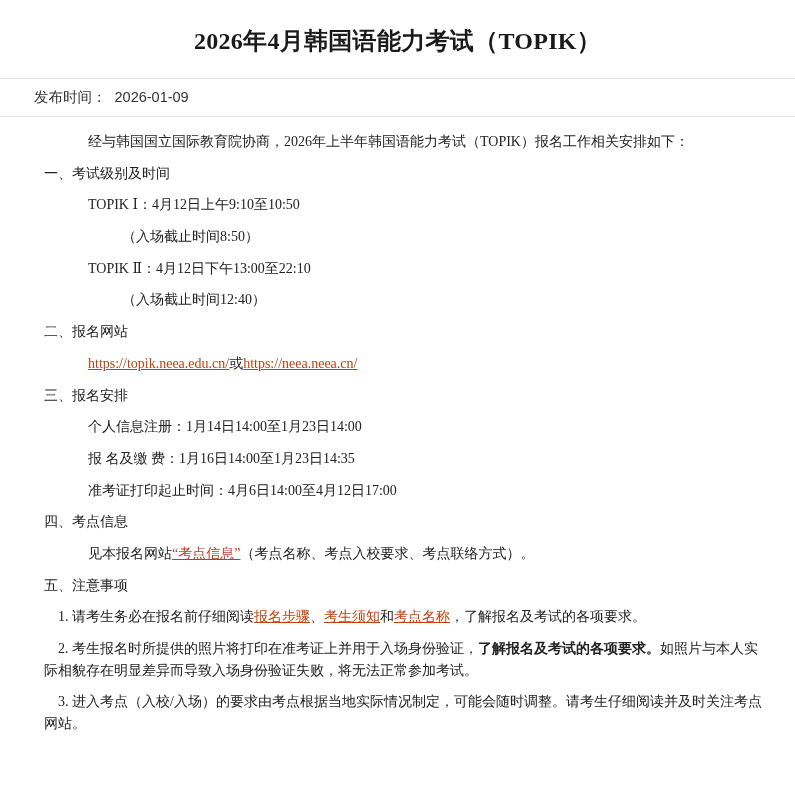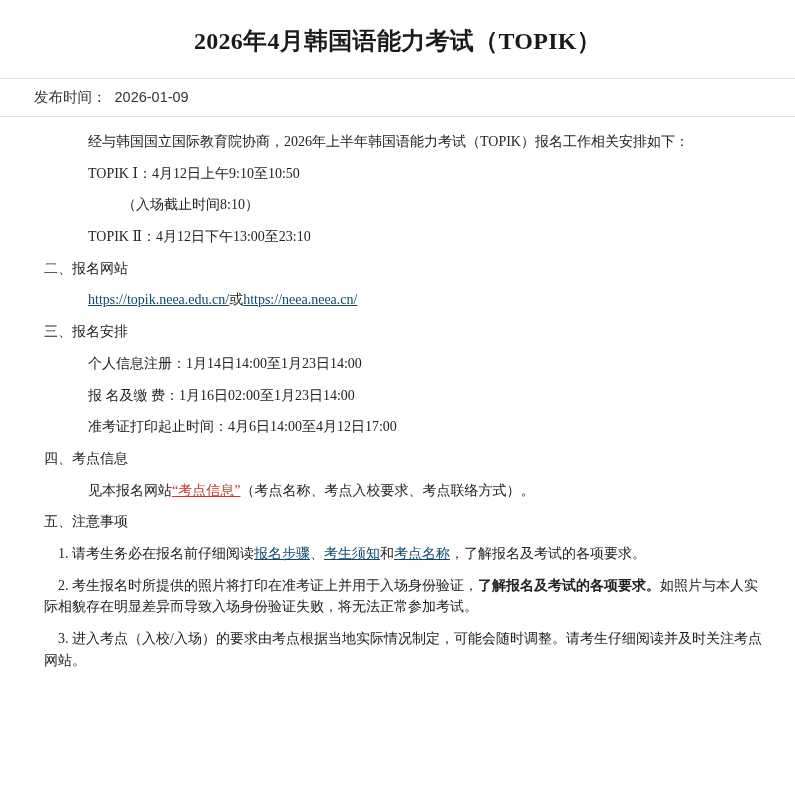--- a/index.html
+++ b/index.html
@@ -58,21 +58,21 @@
   p.para {
     margin: 0 0 10px 0;
   }
   .indent-2 { padding-left: 58px; }
   .indent-3 { padding-left: 92px; }
   .section-head {
     padding-left: 14px;
     margin: 0 0 9px 0;
   }
   .link {
-    color: #0c4a6e;
+    color: #c2410c;
     text-decoration: underline;
   }
   .bold { font-weight: bold; }
   .quote-red {
     color: #c0392b;
     text-decoration: underline;
   }
   .note {
     margin: 0 0 10px 0;
     padding-left: 28px;
@@ -93,30 +93,32 @@
   </div>
 
   <div class="meta-bar">
     <span class="label">发布时间：</span><span class="value">2026-01-09</span>
   </div>
 
   <div class="content">
 
     <p class="para indent-2">经与韩国国立国际教育院协商，2026年上半年韩国语能力考试（TOPIK）报名工作相关安排如下：</p>
 
+    <p class="para section-head">一、考试级别及时间</p>
     <p class="para indent-2">TOPIK Ⅰ：4月12日上午9:10至10:50</p>
-    <p class="para indent-3">（入场截止时间8:10）</p>
-    <p class="para indent-2">TOPIK Ⅱ：4月12日下午13:00至23:10</p>
+    <p class="para indent-3">（入场截止时间8:50）</p>
+    <p class="para indent-2">TOPIK Ⅱ：4月12日下午13:00至22:10</p>
+    <p class="para indent-3">（入场截止时间12:40）</p>
 
     <p class="para section-head">二、报名网站</p>
     <p class="para indent-2"><a class="link" href="#">https://topik.neea.edu.cn/</a><span>或</span><a class="link" href="#">https://neea.neea.cn/</a></p>
 
     <p class="para section-head">三、报名安排</p>
     <p class="para indent-2">个人信息注册：1月14日14:00至1月23日14:00</p>
-    <p class="para indent-2">报 名及缴 费：1月16日02:00至1月23日14:00</p>
+    <p class="para indent-2">报 名及缴 费：1月16日14:00至1月23日14:35</p>
     <p class="para indent-2">准考证打印起止时间：4月6日14:00至4月12日17:00</p>
 
     <p class="para section-head">四、考点信息</p>
     <p class="para indent-2"><span>见本报名网站</span><a class="quote-red" href="#">“考点信息”</a><span>（考点名称、考点入校要求、考点联络方式）。</span></p>
 
     <p class="para section-head">五、注意事项</p>
 
     <p class="note"><span>1.</span> <span>请考生务必在报名前仔细阅读</span><a class="link" href="#">报名步骤</a><span>、</span><a class="link" href="#">考生须知</a><span>和</span><a class="link" href="#">考点名称</a><span>，了解报名及考试的各项要求。</span></p>
 
     <p class="note-body"><span style="margin-left:14px">2.</span> <span>考生报名时所提供的照片将打印在准考证上并用于入场身份验证，</span><span class="bold">了解报名及考试的各项要求。</span><span>如照片与本人实际相貌存在明显差异而导致入场身份验证失败，将无法正常参加考试。</span></p>

